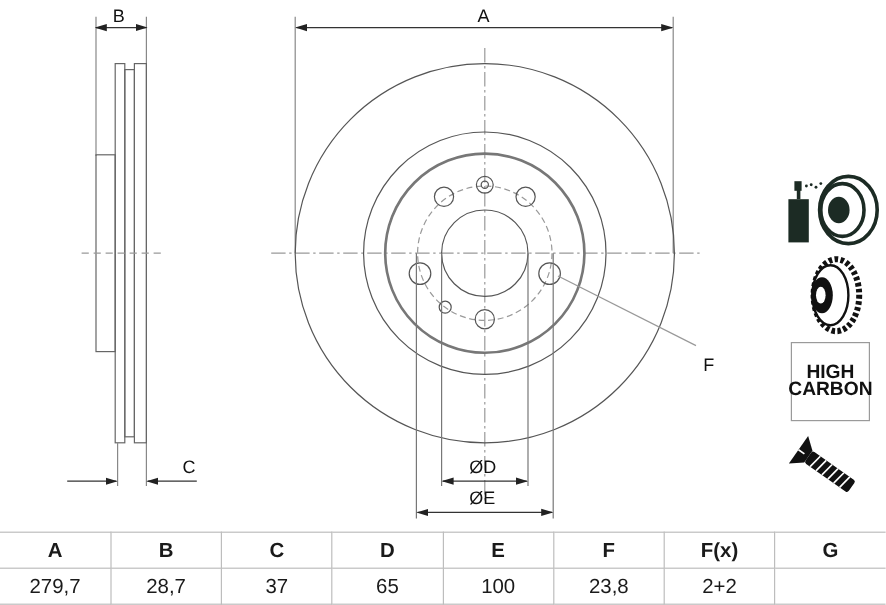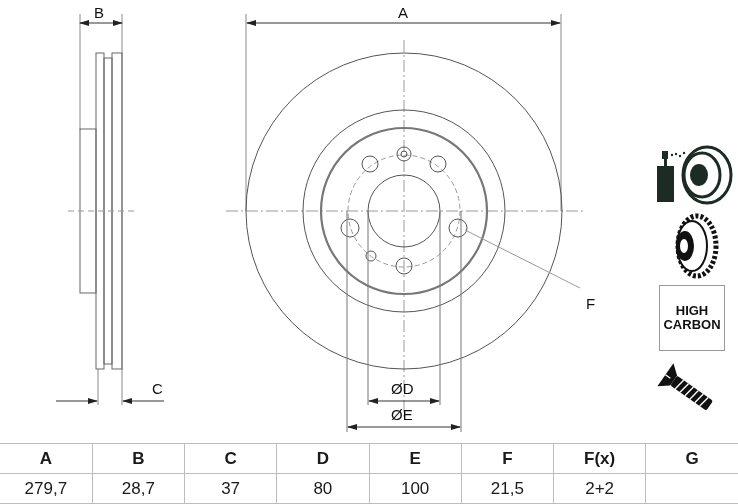--- a/index.html
+++ b/index.html
@@ -5,21 +5,21 @@
   html, body { margin: 0; padding: 0; background: #ffffff; }
   body { width: 738px; height: 504px; position: relative; overflow: hidden; font-family: "Liberation Sans", "DejaVu Sans", sans-serif; }
   #drawing { position: absolute; left: 0; top: 0; width: 738px; height: 504px; }
   .lbl { font-family: "Liberation Sans", sans-serif; font-size: 15px; fill: #111; }
   #spec-table { position: absolute; left: 0; top: 443px; width: 738px; border-collapse: collapse; table-layout: fixed; }
   #spec-table td { border: 1px solid #bdbdbd; text-align: center; color: #1a1a1a; height: 29px; padding: 0; }
   #spec-table tr.head td { font-weight: bold; font-size: 17px; }
   #spec-table tr.vals td { font-size: 17px; }
   #spec-table tr td:first-child { border-left: none; }
   #spec-table tr td:last-child { border-right: none; }
-  #hc-box { position: absolute; left: 659px; top: 285px; width: 64px; height: 64px; border: 1px solid #9a9a9a; display: flex; flex-direction: column; align-items: center; justify-content: center; font-weight: bold; font-size: 13px; line-height: 14px; color: #111; }
+  #hc-box { position: absolute; left: 659px; top: 285px; width: 64px; height: 64px; border: 1px solid #9a9a9a; display: flex; flex-direction: column; align-items: center; justify-content: center; font-weight: bold; font-size: 16px; line-height: 14px; color: #111; }
 </style>
 </head>
 <body>
 
 <svg id="drawing" viewBox="0 0 738 504" xmlns="http://www.w3.org/2000/svg">
   <defs>
     <marker id="arr" markerWidth="10" markerHeight="8" refX="9" refY="4" orient="auto" markerUnits="userSpaceOnUse">
       <path d="M0,1 L10,4 L0,7 Z" fill="#222"></path>
     </marker>
     <marker id="arrs" markerWidth="10" markerHeight="8" refX="1" refY="4" orient="auto" markerUnits="userSpaceOnUse">
@@ -137,20 +137,20 @@
     <td>D</td>
     <td>E</td>
     <td>F</td>
     <td>F(x)</td>
     <td>G</td>
   </tr>
   <tr class="vals">
     <td>279,7</td>
     <td>28,7</td>
     <td>37</td>
-    <td>80</td>
+    <td>65</td>
     <td>100</td>
-    <td>21,5</td>
+    <td>23,8</td>
     <td>2+2</td>
     <td></td>
   </tr>
 </tbody>
   </table>
 
 </body></html>

